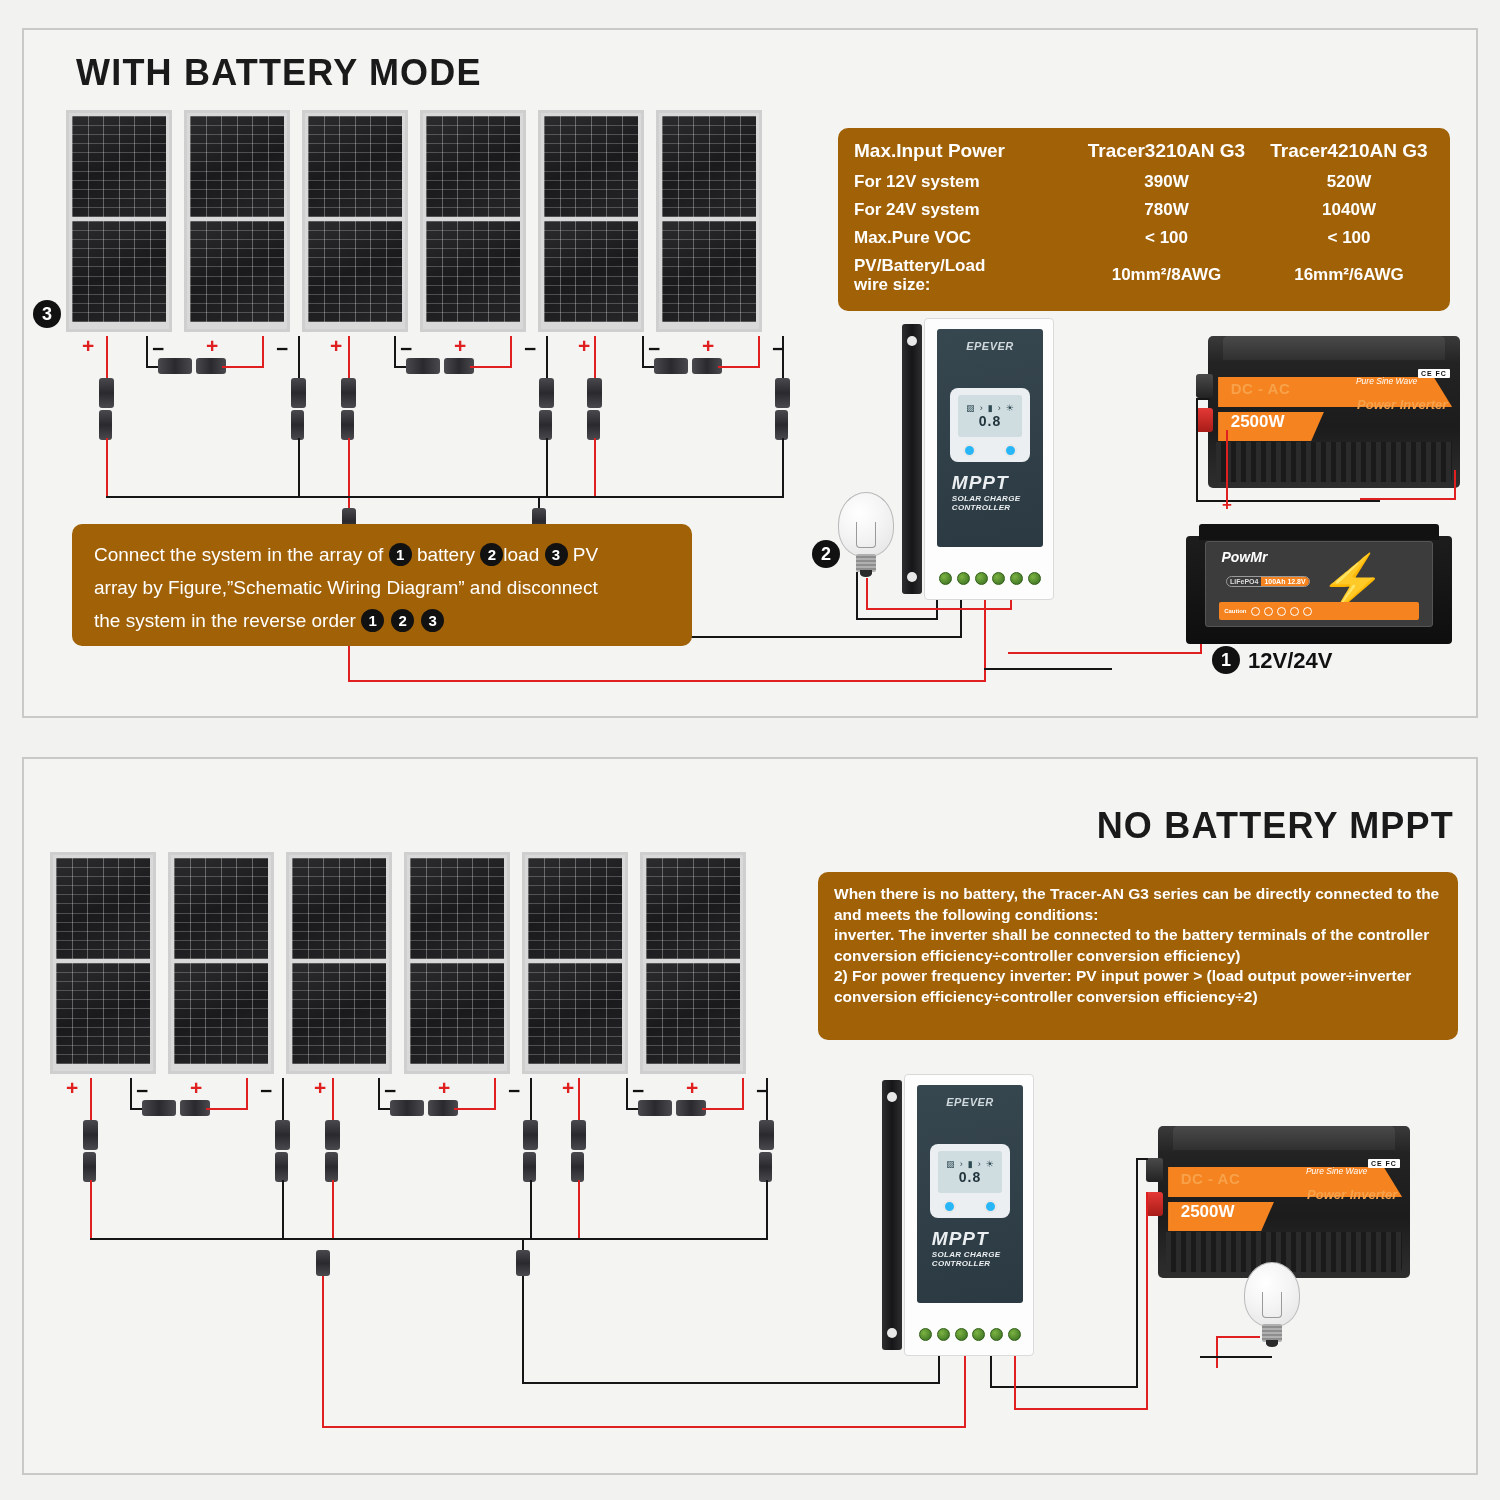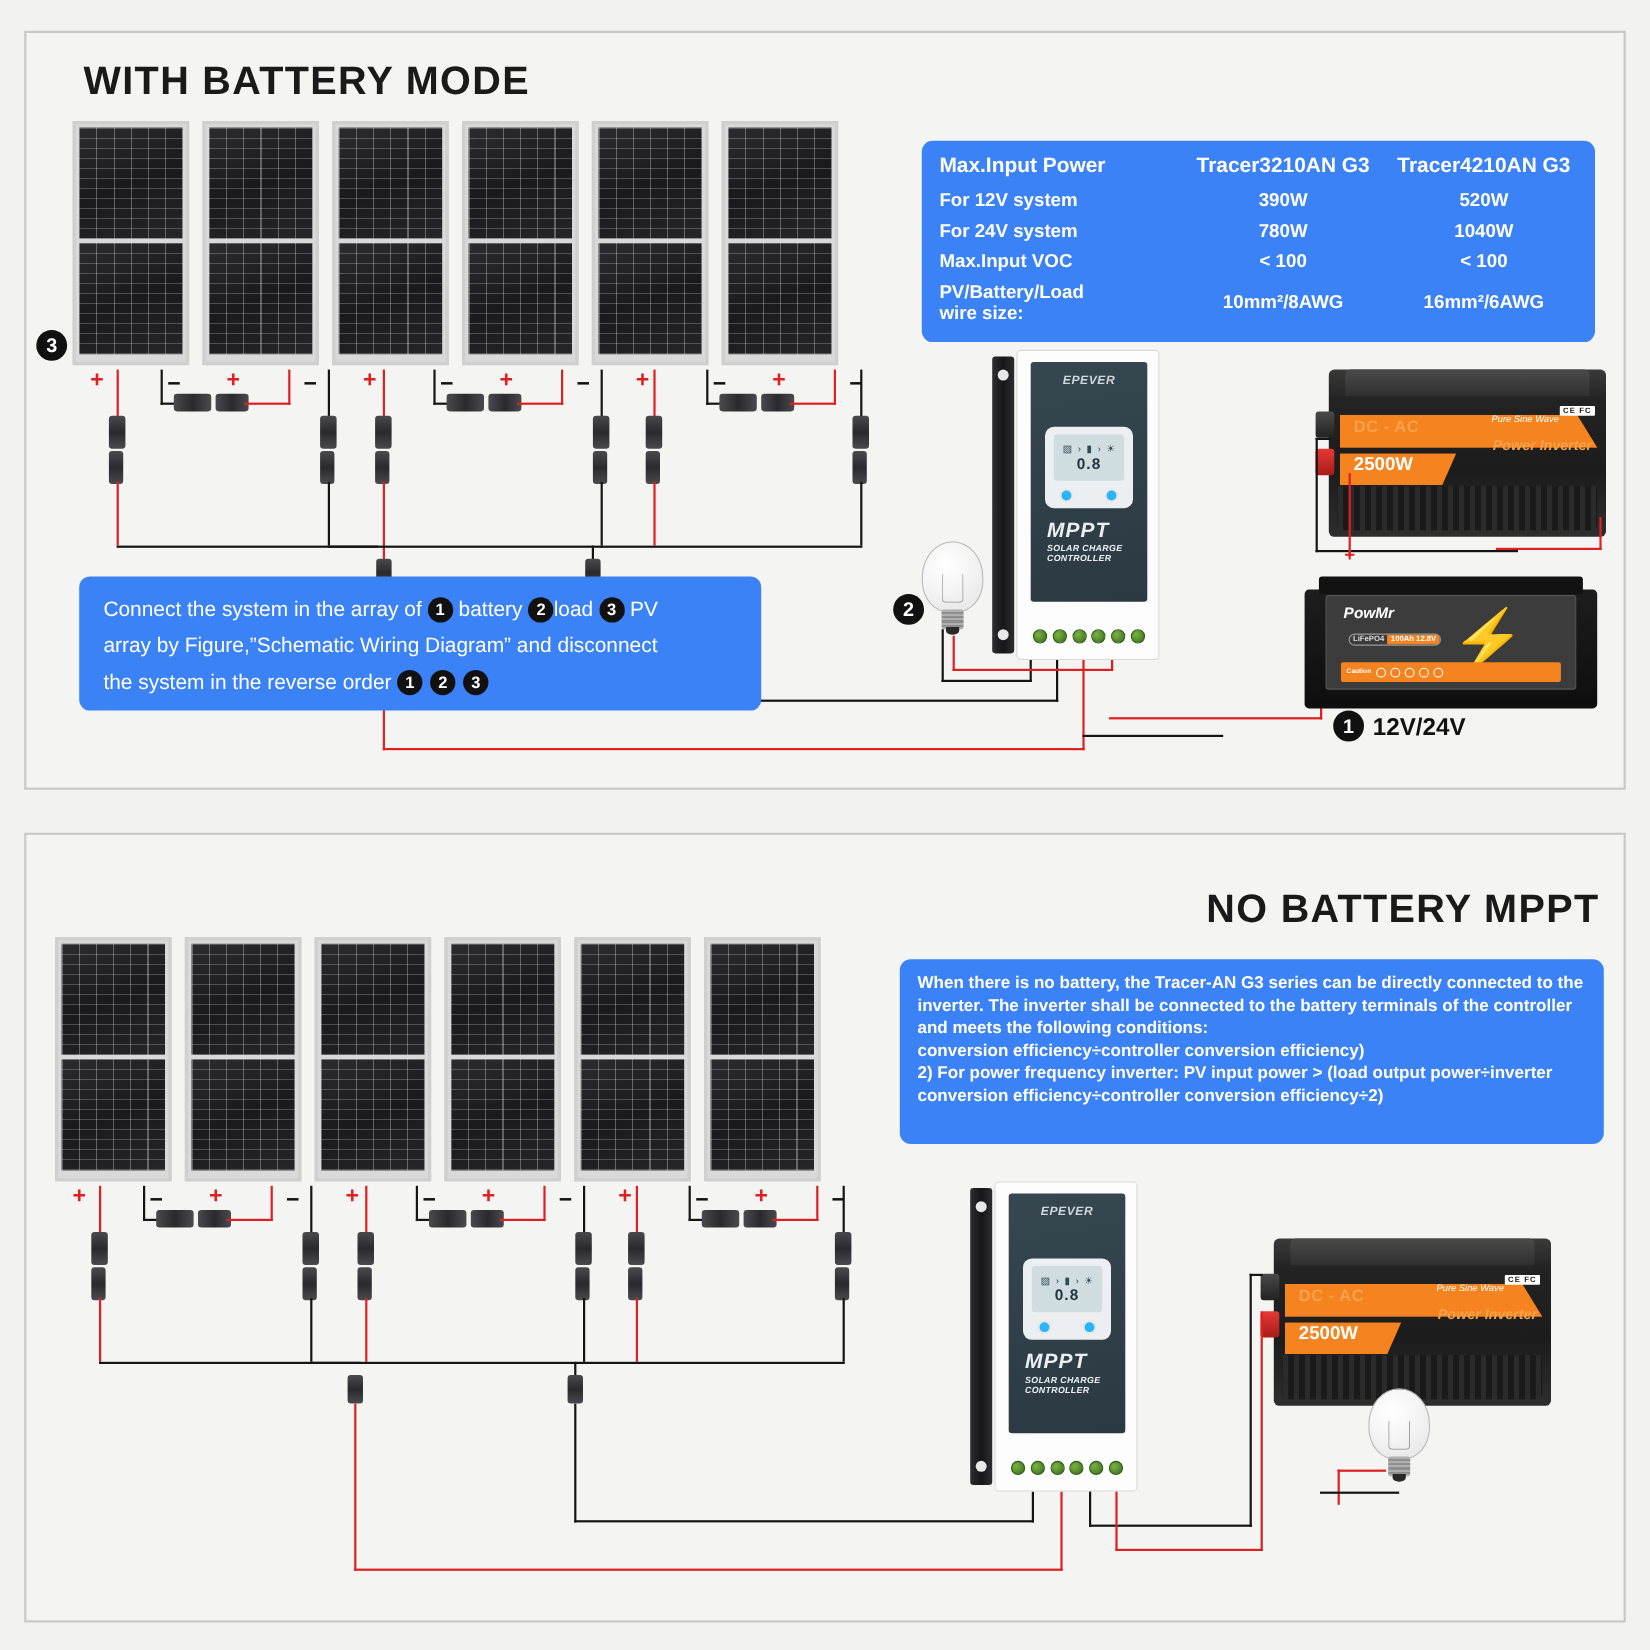--- a/index.html
+++ b/index.html
@@ -63,21 +63,21 @@
     background: linear-gradient(90deg,#4a4a4e,#2a2a2e,#4a4a4e);
     border-radius: 3px;
   }
   .mc4.v {
     background: linear-gradient(180deg,#4a4a4e,#2a2a2e,#4a4a4e);
   }
 
   
   .orange-box {
     position: absolute;
-    background: #3b82f6;
+    background: #a16207;
     border-radius: 10px;
     color: #fff;
   }
 
   
   #spec-table { left: 838px; top: 128px; width: 612px; height: 183px; padding: 12px 16px; }
   .spec-row { display: flex; align-items: center; }
   .spec-c0 { width: 215px; font-size: 17px; font-weight: bold; }
   .spec-c1 { width: 195px; text-align: center; font-size: 17px; }
   .spec-c2 { flex: 1; text-align: center; font-size: 17px; }
@@ -415,21 +415,21 @@
     <div class="spec-c0">For 12V system</div>
     <div class="spec-c1">390W</div>
     <div class="spec-c2">520W</div>
   </div>
   <div class="spec-row body">
     <div class="spec-c0">For 24V system</div>
     <div class="spec-c1">780W</div>
     <div class="spec-c2">1040W</div>
   </div>
   <div class="spec-row body">
-    <div class="spec-c0">Max.Input VOC</div>
+    <div class="spec-c0">Max.Pure VOC</div>
     <div class="spec-c1">&lt; 100</div>
     <div class="spec-c2">&lt; 100</div>
   </div>
   <div class="spec-row body">
     <div class="spec-c0 two-line" style="white-space:pre-line;">PV/Battery/Load
 wire size:</div>
     <div class="spec-c1">10mm²/8AWG</div>
     <div class="spec-c2">16mm²/6AWG</div>
   </div>
 </div>
@@ -671,22 +671,22 @@
 <div class="wire red v" style="left:322px; top:1276px; height:152px;"></div>
 <div class="wire red h" style="left:322px; top:1426px; width:644px;"></div>
 <div class="wire red v" style="left:964px; top:1356px; height:72px;"></div>
 
 <div class="wire black v" style="left:522px; top:1276px; height:108px;"></div>
 <div class="wire black h" style="left:522px; top:1382px; width:418px;"></div>
 <div class="wire black v" style="left:938px; top:1356px; height:28px;"></div>
 
 <div class="orange-box" id="note-box">
   <div class="note-line">When there is no battery, the Tracer-AN G3 series can be directly connected to the</div>
+  <div class="note-line">and meets the following conditions:</div>
   <div class="note-line">inverter. The inverter shall be connected to the battery terminals of the controller</div>
-  <div class="note-line">and meets the following conditions:</div>
   <div class="note-line">conversion efficiency÷controller conversion efficiency)</div>
   <div class="note-line">2) For power frequency inverter: PV input power &gt; (load output power÷inverter</div>
   <div class="note-line">conversion efficiency÷controller conversion efficiency÷2)</div>
 </div>
 
 <div class="controller" style="left:882px; top:1074px; width:152px; height:282px;">
   <div class="ctrl-rail"></div>
   <div class="ctrl-body">
     <div class="ctrl-face">
       <div class="ctrl-brand">EPEVER</div>

